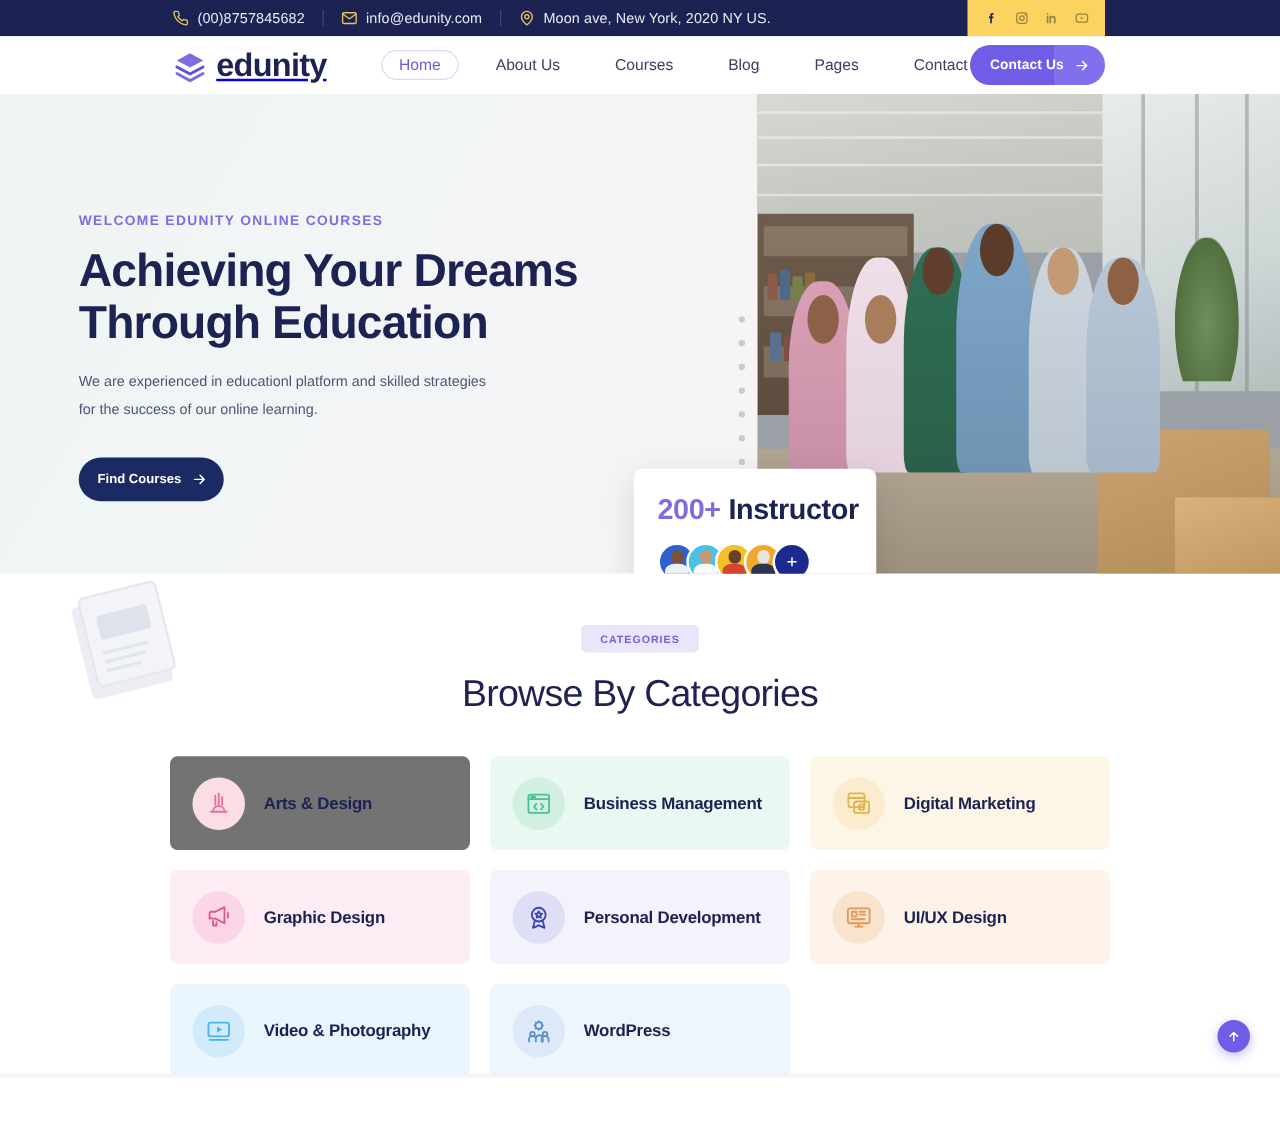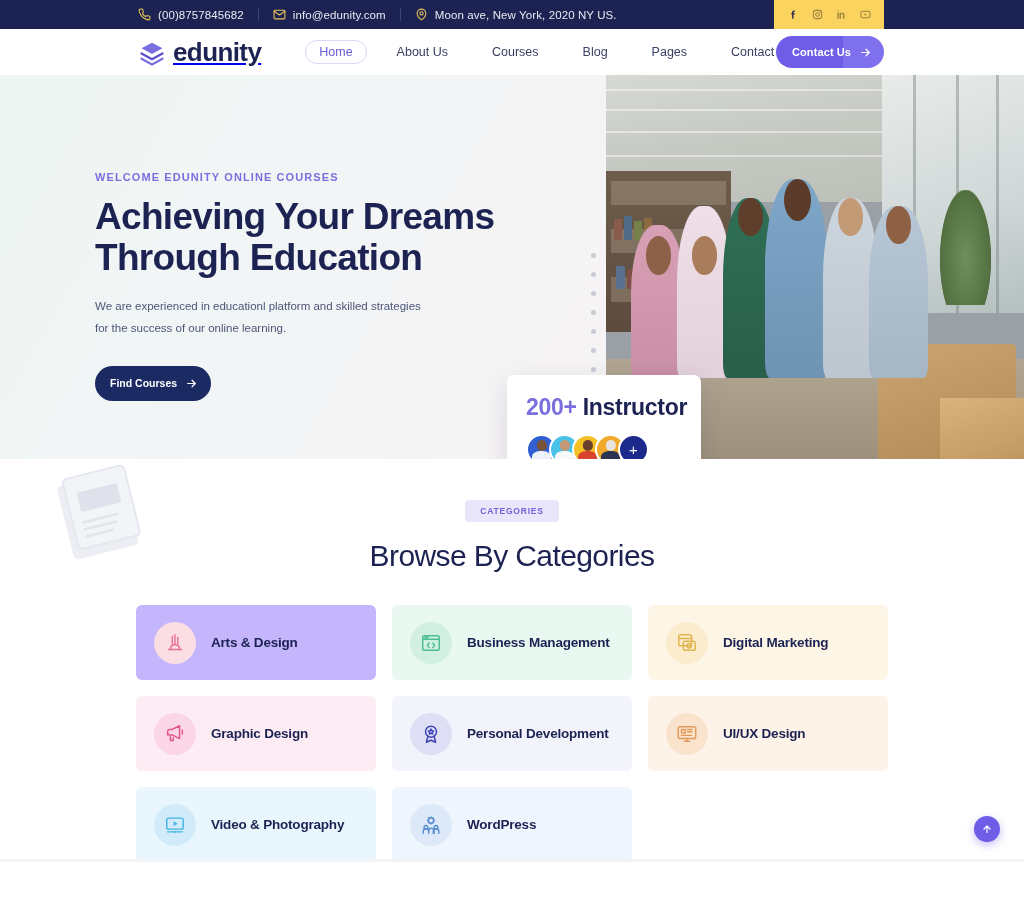--- a/index.html
+++ b/index.html
@@ -110,21 +110,21 @@
   }
   .hero-dots {
     position:absolute; left:591px; top:178px;
     display:flex; flex-direction:column; gap:14px;
     z-index:3;
   }
   .hero-dots i {
     width:5px; height:5px; border-radius:50%;
     background:#c8cbd4; display:block;
   }
-  .hero-copy { padding:96px 0 0 95px; }
+  .hero-copy { padding:96px 0 0 63px; }
   .eyebrow {
     font-size:11px; color:#7b6fe0; letter-spacing:1.1px; font-weight:600;
     margin-bottom:14px;
   }
   .hero-h1 {
     font-size:37px; line-height:1.1; font-weight:700; color:#1c2252;
     letter-spacing:-.7px;
   }
   .hero-sub {
     margin-top:18px; font-size:11.5px; color:#4c5578; line-height:1.85;
@@ -483,21 +483,21 @@
         <rect x="36" y="74" width="32" height="3" rx="1.5" fill="#e2e5ec"></rect>
       </g>
     </svg>
   </span>
 
   <span class="pill">CATEGORIES</span>
   <h2 class="cats-title">Browse By Categories</h2>
 
   <div class="grid">
 
-    <div class="card" style="background:#c4b5fd">
+    <div class="card" style="background:#737373">
       <span class="card-ico" style="background:#fbdde4;color:#e8719a">
         <svg viewBox="0 0 24 24" fill="none" stroke="currentColor" stroke-width="1.6" stroke-linecap="round" stroke-linejoin="round">
           <path d="M5 19h14"></path>
             <path d="M7 19c0-3 2-5 5-5s5 2 5 5"></path>
             <path d="M9 13V5M12 13V3M15 13V6"></path>
         </svg>
       </span>
       <span class="card-label">Arts &amp; Design</span>
     </div>
 

